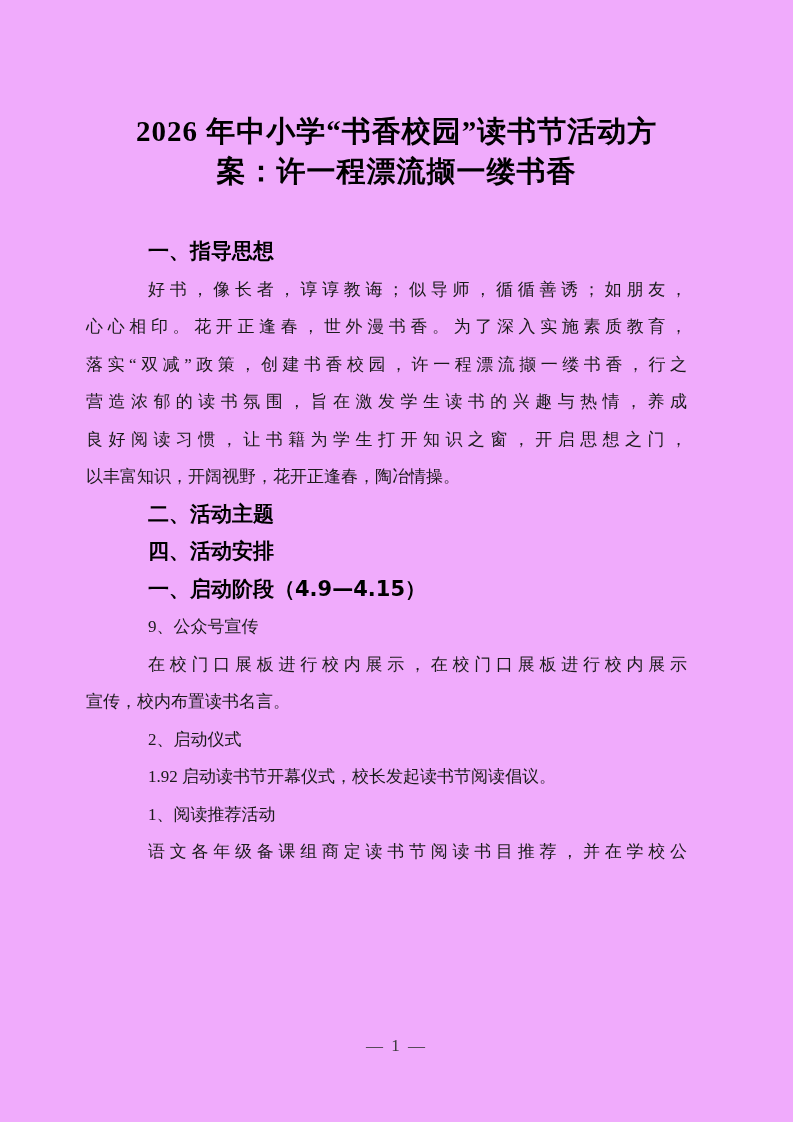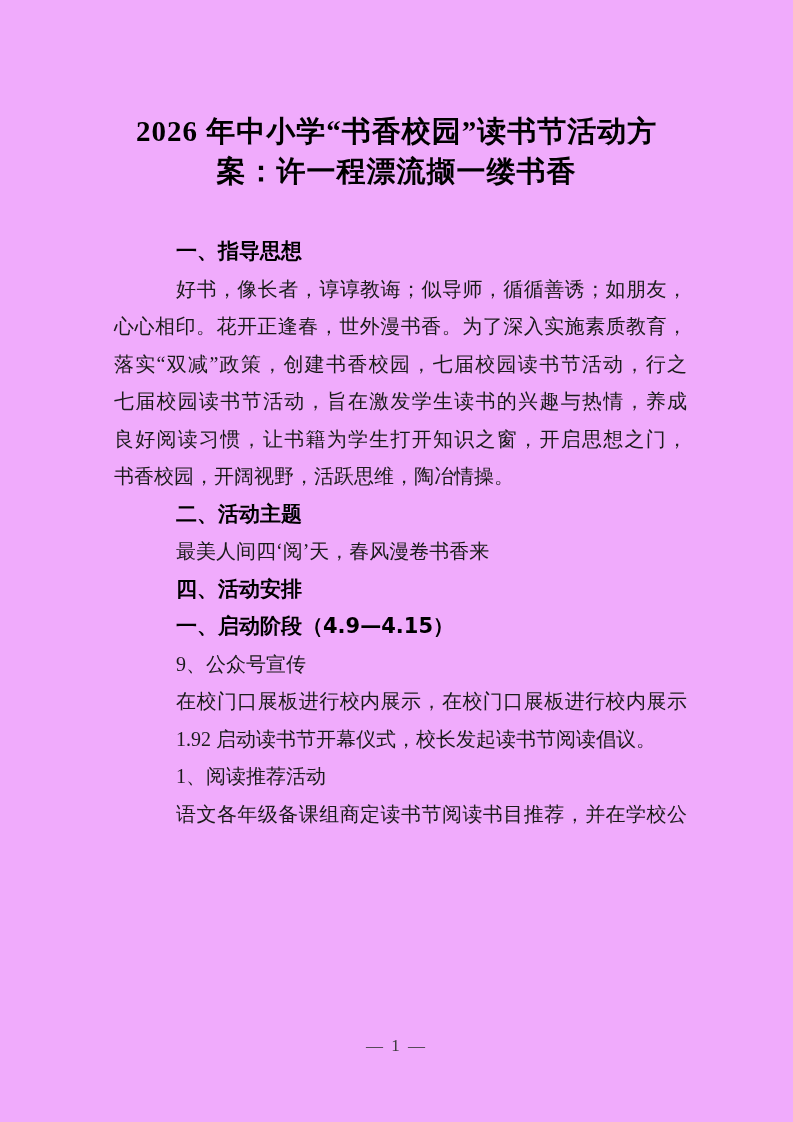--- a/index.html
+++ b/index.html
@@ -15,26 +15,26 @@
     text-align:center;
     font-family:"Liberation Serif","DejaVu Serif",serif;
     font-weight:bold;
     font-size:29px;
     line-height:40px;
     letter-spacing:1px;
     color:#000;
   }
   .content{
     margin-top:42px;
-    padding-left:114px;
+    padding-left:86px;
     padding-right:106px;
   }
   .line{
     font-family:"Liberation Serif","DejaVu Serif",serif;
-    font-size:20px;
+    font-size:17px;
     line-height:37.5px;
     height:37.5px;
     white-space:normal;
     color:#1a1a1a;
   }
   .jl{
     text-align:justify;
     text-align-last:justify;
   }
   .ind{
@@ -65,35 +65,36 @@
   <div class="doc-title">
     <div>2026 年中小学“书香校园”读书节活动方</div>
     <div>案：许一程漂流撷一缕书香</div>
   </div>
 
   <div class="content">
 
     <div class="line hd ind">一、指导思想</div>
     <div class="line ind jl">好书，像长者，谆谆教诲；似导师，循循善诱；如朋友，</div>
     <div class="line jl">心心相印。花开正逢春，世外漫书香。为了深入实施素质教育，</div>
-    <div class="line jl">落实“双减”政策，创建书香校园，七届校园读书节活动，行之</div>
-    <div class="line jl">七届校园读书节活动，旨在激发学生读书的兴趣与热情，养成</div>
+    <div class="line jl">落实“双减”政策，创建书香校园，许一程漂流撷一缕书香，行之</div>
+    <div class="line jl">营造浓郁的读书氛围，旨在激发学生读书的兴趣与热情，养成</div>
     <div class="line jl">良好阅读习惯，让书籍为学生打开知识之窗，开启思想之门，</div>
-    <div class="line">书香校园，开阔视野，活跃思维，陶冶情操。</div>
+    <div class="line">以丰富知识，开阔视野，花开正逢春，陶冶情操。</div>
 
     <div class="line hd ind">二、活动主题</div>
-    <div class="line ind">最美人间四‘阅’天，春风漫卷书香来</div>
 
 
     <div class="line hd ind">四、活动安排</div>
     <div class="line hd ind">一、启动阶段（4.9—4.15）</div>
 
     <div class="line ind">9、公众号宣传</div>
     <div class="line ind jl">在校门口展板进行校内展示，在校门口展板进行校内展示</div>
+    <div class="line">宣传，校内布置读书名言。</div>
 
+    <div class="line ind">2、启动仪式</div>
     <div class="line ind">1.92 启动读书节开幕仪式，校长发起读书节阅读倡议。</div>
 
     <div class="line ind">1、阅读推荐活动</div>
     <div class="line ind jl">语文各年级备课组商定读书节阅读书目推荐，并在学校公</div>
 
   </div>
 
   <div class="footer">— 1 —</div>
 
 </div>

